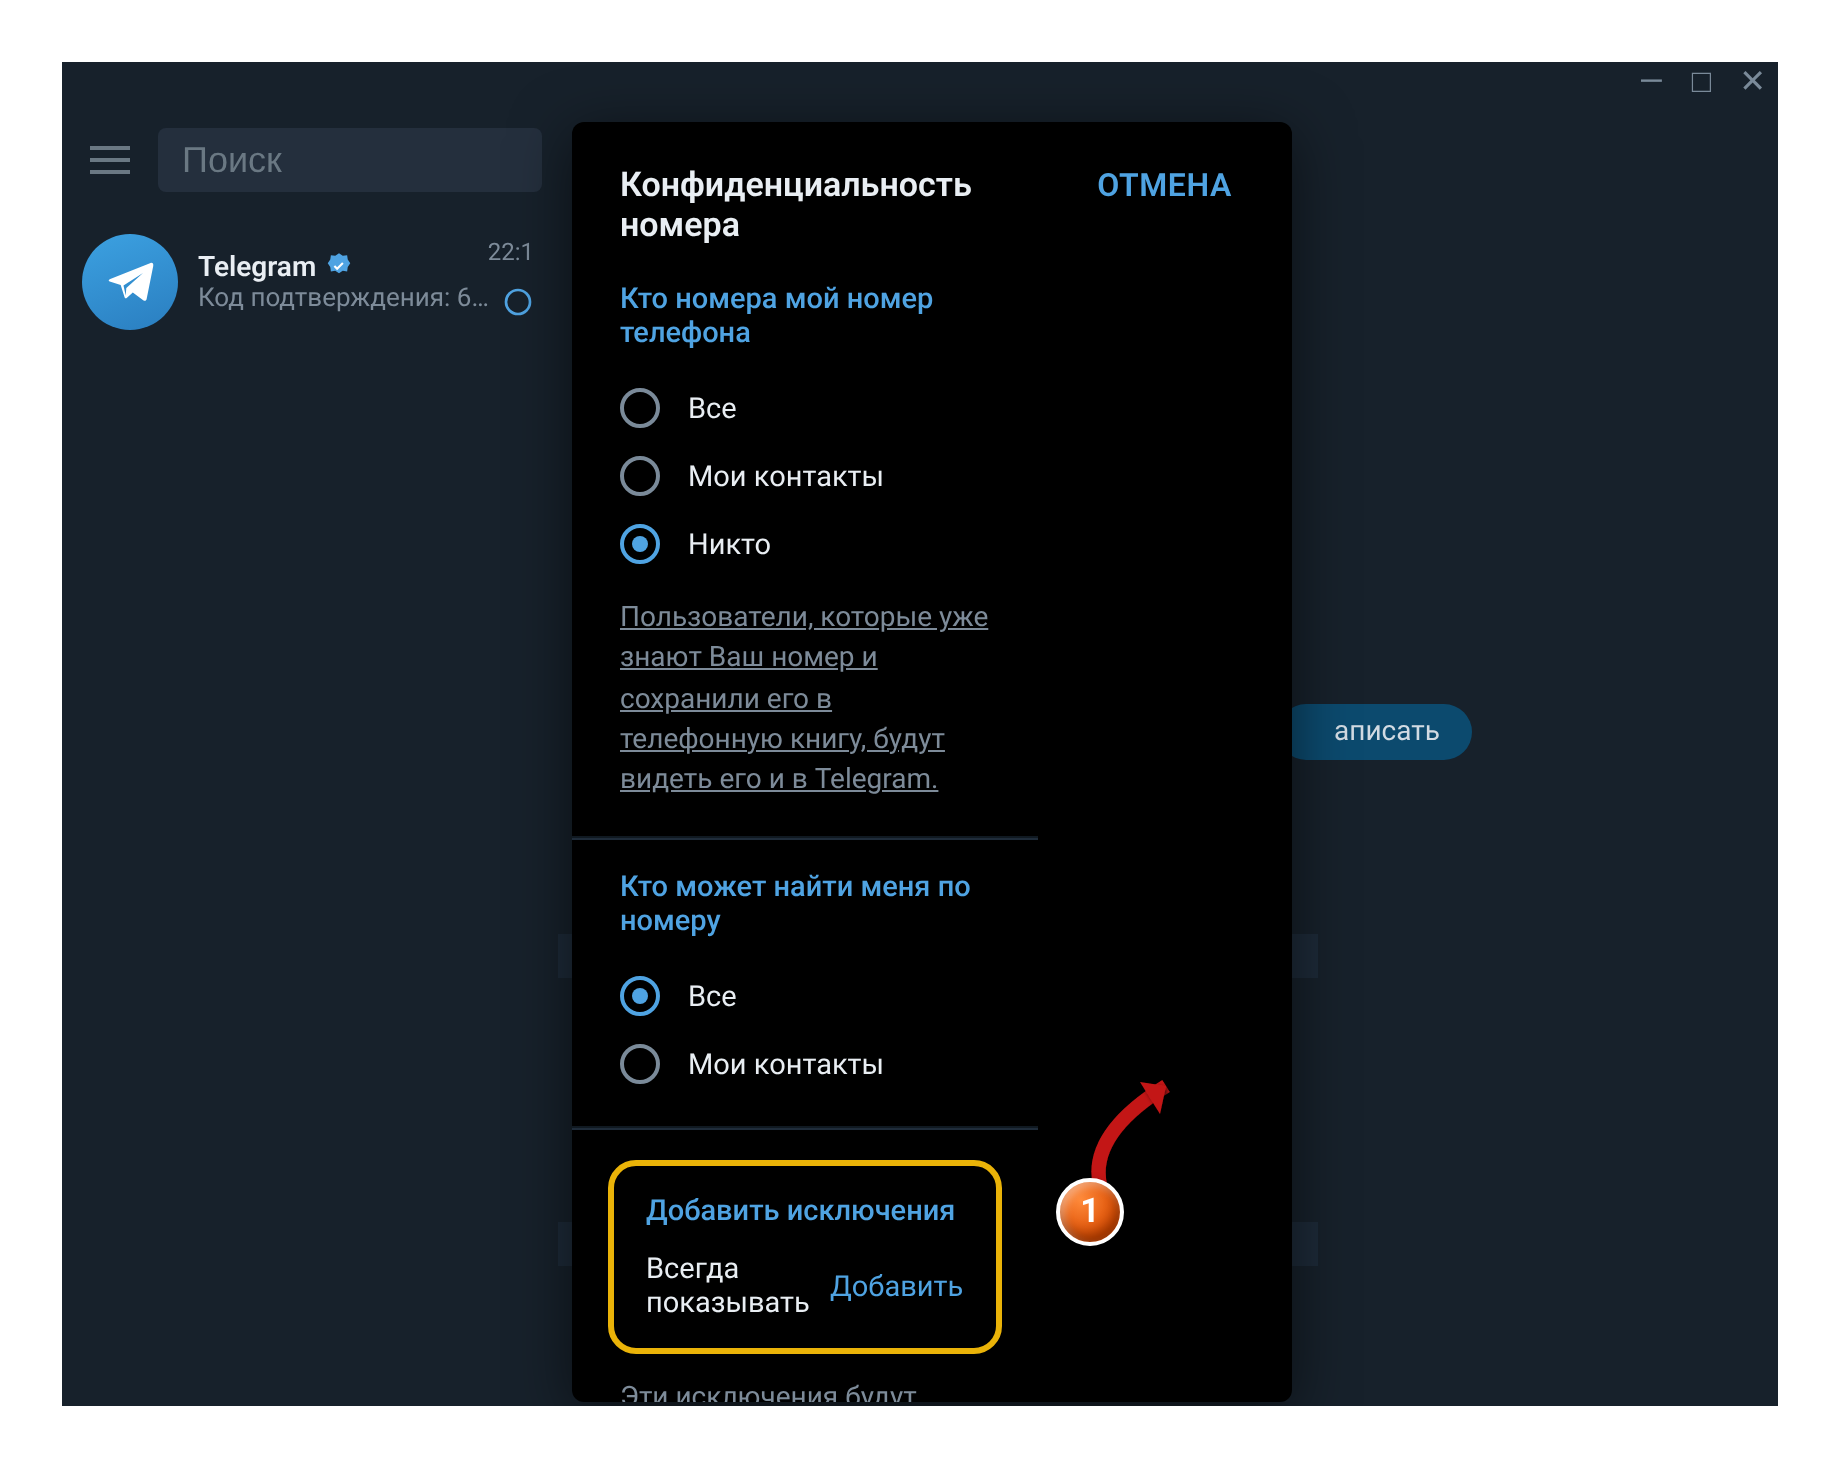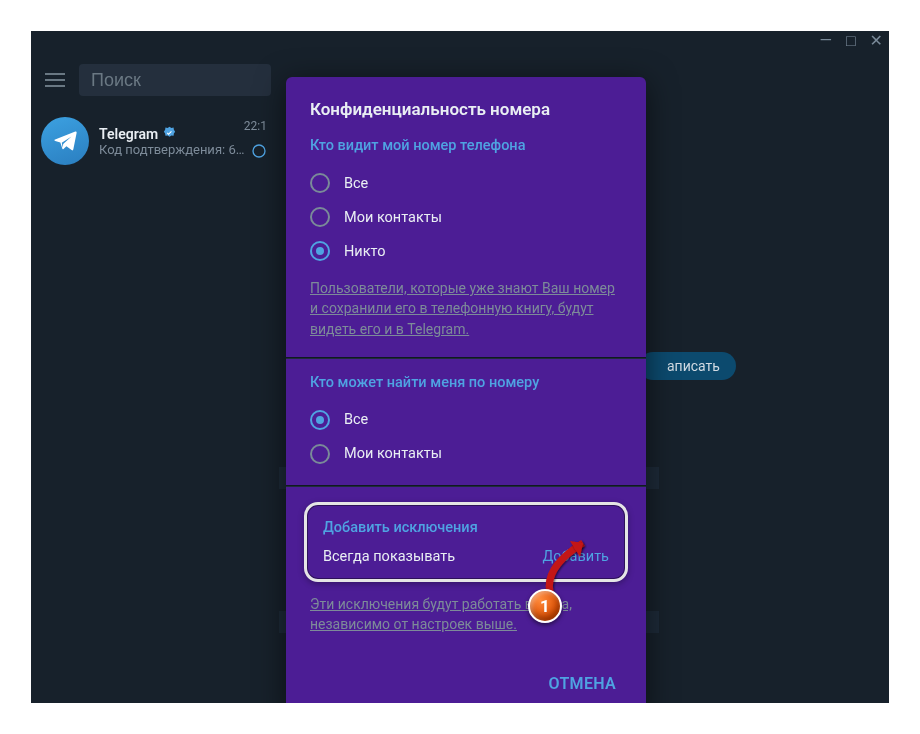--- a/index.html
+++ b/index.html
@@ -32,33 +32,33 @@
 
   
   .bg-pill { position: absolute; left: 608px; top: 321px; background: #0c4a6e; color: #d2dbe3; border-radius: 14px; padding: 6px 16px 6px 28px; font-size: 14px; }
 
   
   .strip1 { position: absolute; left: 248px; top: 436px; width: 380px; height: 22px; background: #1d2a38;}
   .strip2 { position: absolute; left: 248px; top: 580px; width: 380px; height: 22px; background: #1d2a38;}
 
   
   .overlay { position: absolute; inset: 0; }
-  .modal { position: absolute; left: 255px; top: 46px; width: 360px; height: 640px; background: #4c1d95; box-shadow: 0 6px 30px rgba(0,0,0,0.55); border-radius: 6px; display: flex; flex-direction: column; }
+  .modal { position: absolute; left: 255px; top: 30px; width: 360px; height: 640px; background: #000000; box-shadow: 0 6px 30px rgba(0,0,0,0.55); border-radius: 6px; display: flex; }
   .modal-inner { padding: 22px 24px 0 24px; flex: 1; overflow: hidden; }
   .modal-title { color: #e9eef3; font-size: 17px; font-weight: 600; margin-bottom: 18px; }
   .section-title { color: #4fa3e2; font-size: 14.5px; font-weight: 500; margin-bottom: 12px; }
   .radio-row { display: flex; align-items: center; gap: 14px; padding: 7px 0; cursor: pointer; }
   .radio { width: 20px; height: 20px; border: 2px solid #7a8a99; border-radius: 50%; position: relative; flex-shrink: 0; }
   .radio.sel { border-color: #4fa3e2; }
   .radio.sel::after { content: ""; position: absolute; left: 4px; top: 4px; width: 8px; height: 8px; border-radius: 50%; background: #4fa3e2; }
   .radio-label { color: #e9eef3; font-size: 14.5px; }
   .hint { color: #7d8b99; font-size: 14px; line-height: 1.45; margin: 10px 0 18px 0; text-decoration: underline; }
   .divider { height: 1px; background: #101921; margin: 0 -24px 16px -24px; box-shadow: 0 1px 0 #1f2c3a; }
 
-  .exceptions-box { border: 3px solid #e5e5e5; border-radius: 14px; padding: 14px 16px 14px 16px; margin: 4px -6px 0 -6px; box-shadow: 0 0 0 1px rgba(0,0,0,0.4) inset, 0 2px 6px rgba(0,0,0,0.3); position: relative; }
+  .exceptions-box { border: 3px solid #eab308; border-radius: 14px; padding: 14px 16px 14px 16px; margin: 4px -6px 0 -6px; box-shadow: 0 0 0 1px rgba(0,0,0,0.4) inset, 0 2px 6px rgba(0,0,0,0.3); position: relative; }
   .ex-row { display: flex; justify-content: space-between; align-items: center; margin-top: 12px; }
   .ex-label { color: #e9eef3; font-size: 14.5px; }
   .ex-add { color: #4fa3e2; font-size: 14.5px; cursor: pointer; }
 
   .actions { display: flex; justify-content: flex-end; gap: 8px; padding: 14px 16px 16px 16px; }
   .btn { color: #4fa3e2; font-size: 16px; font-weight: 600; letter-spacing: 0.3px; padding: 8px 14px; border-radius: 4px; cursor: pointer; text-transform: uppercase; }
 
   
   .arrow { position: absolute; left: 467px; top: 500px; width: 120px; height: 80px; pointer-events: none; }
   .badge { position: absolute; left: 497px; top: 558px; width: 34px; height: 34px; border-radius: 50%; background: radial-gradient(circle at 35% 30%, #ff8a3a, #d94a00 70%); border: 2px solid #fff; box-shadow: 0 2px 4px rgba(0,0,0,0.5), inset -2px -4px 6px rgba(0,0,0,0.3), inset 2px 2px 4px rgba(255,255,255,0.4); display: flex; align-items: center; justify-content: center; color: #fff; font-weight: 700; font-size: 17px; }
@@ -112,21 +112,21 @@
 
     <div class="bg-pill">аписать</div>
     <div class="strip1"></div>
     <div class="strip2"></div>
 
     <div class="overlay">
       <div class="modal">
         <div class="modal-inner">
           <div class="modal-title">Конфиденциальность номера</div>
 
-          <div class="section-title">Кто видит мой номер телефона</div>
+          <div class="section-title">Кто номера мой номер телефона</div>
           <div class="radio-row">
             <div class="radio"></div>
             <div class="radio-label">Все</div>
           </div>
           <div class="radio-row">
             <div class="radio"></div>
             <div class="radio-label">Мои контакты</div>
           </div>
           <div class="radio-row">
             <div class="radio sel"></div>

